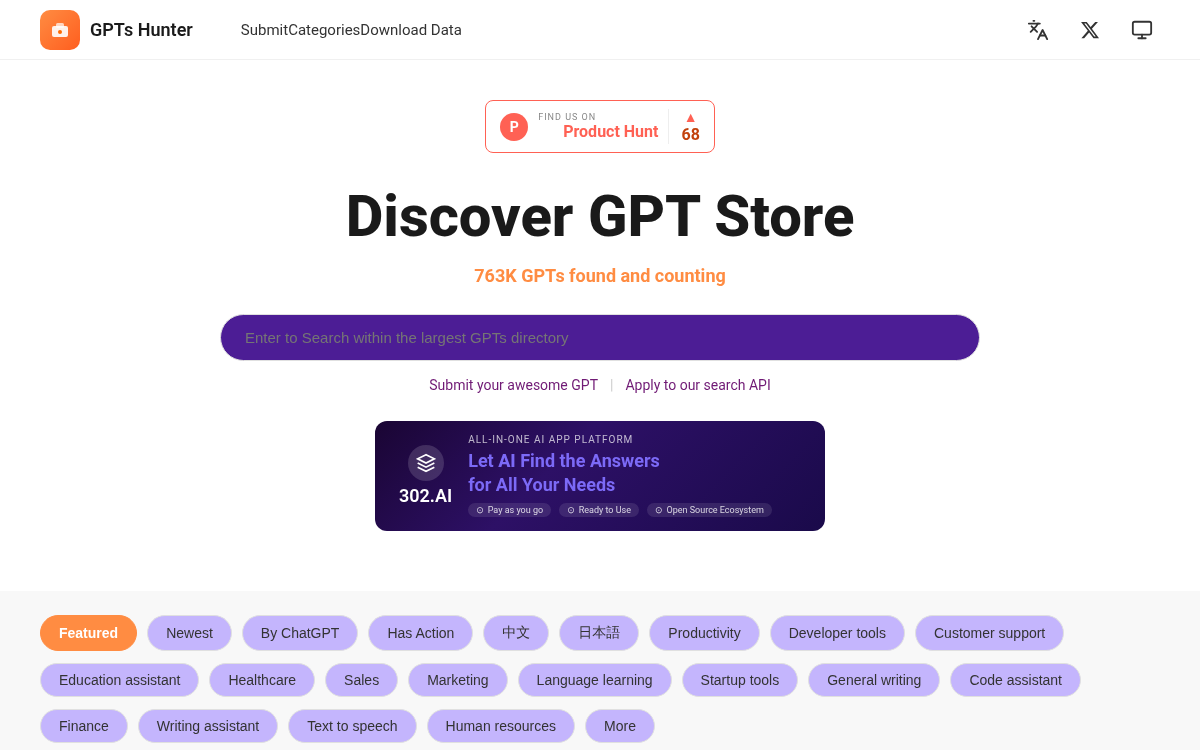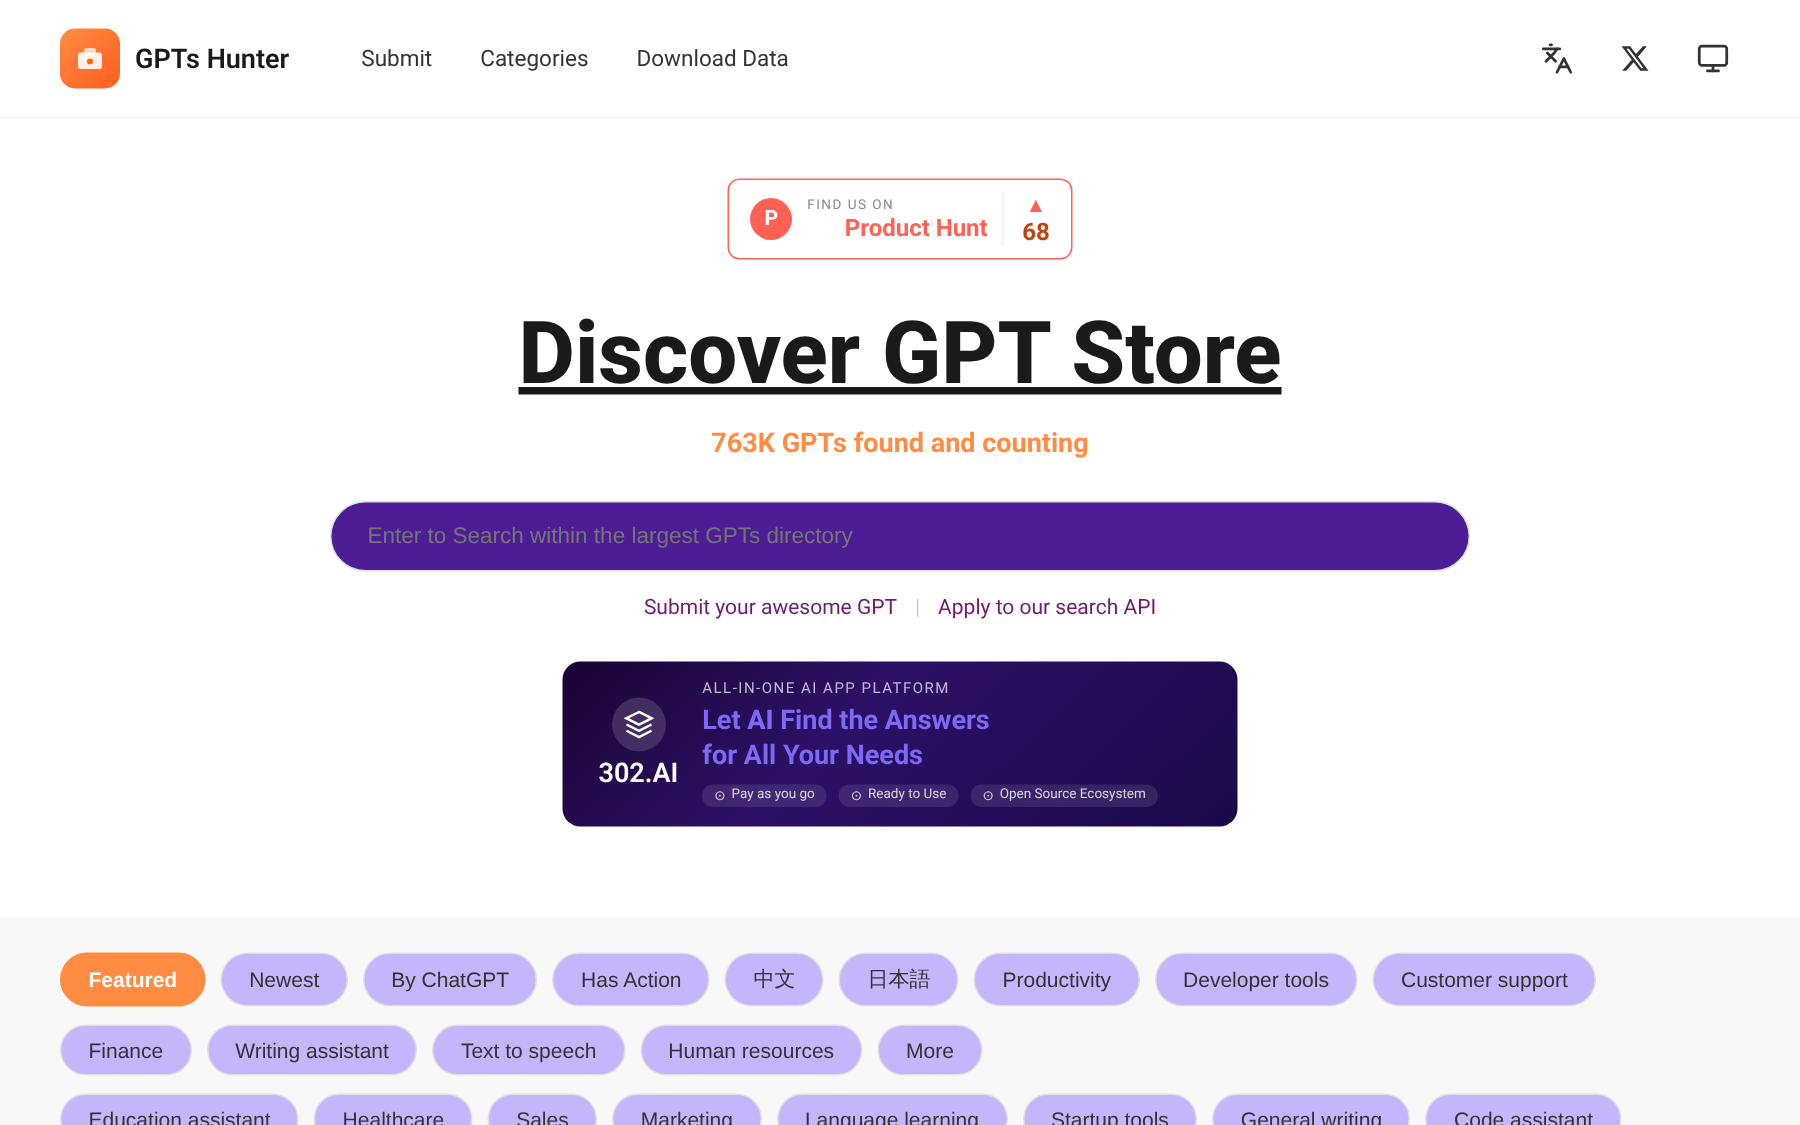--- a/index.html
+++ b/index.html
@@ -14,21 +14,21 @@
       width: 1200px;
       min-height: 750px;
       overflow-x: hidden;
     }
 
     
     .navbar {
       display: flex;
       align-items: center;
       padding: 0 40px;
-      height: 79px;
+      height: 60px;
       border-bottom: 1px solid #f0f0f0;
       background: #fff;
     }
 
     .logo-container {
       display: flex;
       align-items: center;
       gap: 10px;
       text-decoration: none;
       margin-right: 48px;
@@ -48,21 +48,20 @@
 
     .logo-text {
       font-size: 18px;
       font-weight: 600;
       color: #1a1a1a;
     }
 
     .nav-links {
       display: flex;
       align-items: center;
-      gap: 32px;
       flex: 1;
       text-align: right;
     }
 
     .nav-link {
       font-size: 15px;
       color: #333;
       text-decoration: none;
       cursor: pointer;
     }
@@ -157,21 +156,20 @@
       color: #c2410c;
     }
 
     .hero-title {
       font-size: 58px;
       font-weight: 800;
       color: #1a1a1a;
       text-align: center;
       margin-bottom: 16px;
       line-height: 1.1;
-      text-decoration: underline;
     }
 
     .hero-subtitle {
       font-size: 18px;
       color: #555;
       text-align: center;
       margin-bottom: 28px;
     }
 
     .hero-subtitle span {
@@ -437,30 +435,30 @@
       <button class="filter-chip active">Featured</button>
       <button class="filter-chip">Newest</button>
       <button class="filter-chip">By ChatGPT</button>
       <button class="filter-chip">Has Action</button>
       <button class="filter-chip">中文</button>
       <button class="filter-chip">日本語</button>
       <button class="filter-chip">Productivity</button>
       <button class="filter-chip">Developer tools</button>
       <button class="filter-chip">Customer support</button>
     </div>
-  <div class="filter-row" id="filter-row-3">
-      <button class="filter-chip">Finance</button>
-      <button class="filter-chip">Writing assistant</button>
-      <button class="filter-chip">Text to speech</button>
-      <button class="filter-chip">Human resources</button>
-      <button class="filter-chip">More</button>
-    </div>
   <div class="filter-row" id="filter-row-2">
       <button class="filter-chip">Education assistant</button>
       <button class="filter-chip">Healthcare</button>
       <button class="filter-chip">Sales</button>
       <button class="filter-chip">Marketing</button>
       <button class="filter-chip">Language learning</button>
       <button class="filter-chip">Startup tools</button>
       <button class="filter-chip">General writing</button>
       <button class="filter-chip">Code assistant</button>
     </div>
+  <div class="filter-row" id="filter-row-3">
+      <button class="filter-chip">Finance</button>
+      <button class="filter-chip">Writing assistant</button>
+      <button class="filter-chip">Text to speech</button>
+      <button class="filter-chip">Human resources</button>
+      <button class="filter-chip">More</button>
+    </div>
 </section>
 
 </body></html>

